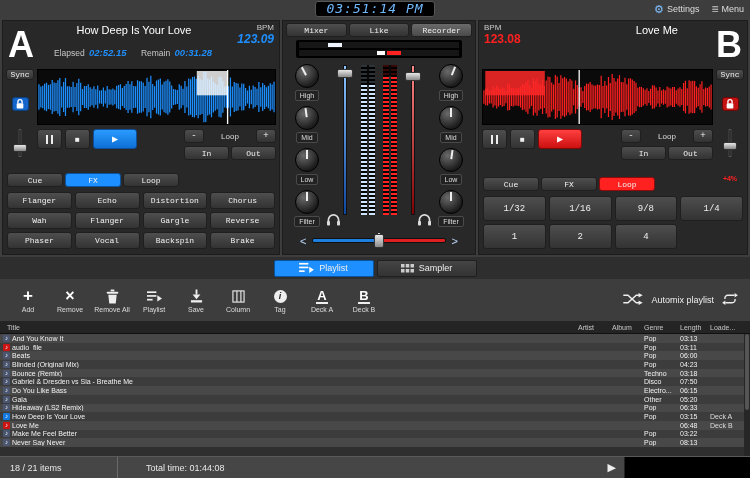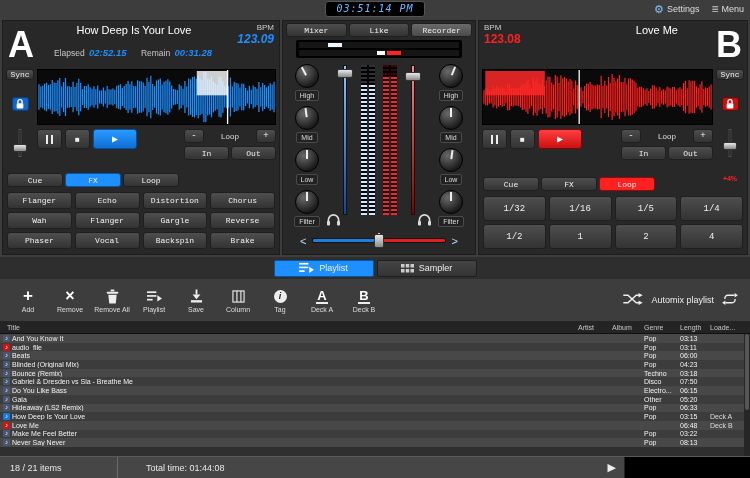--- a/index.html
+++ b/index.html
@@ -3,21 +3,21 @@
 <meta charset="utf-8">
 <style>
   * { margin:0; padding:0; box-sizing:border-box; }
   html,body { width:750px; height:478px; }
   body { background:#3d3d3d; font-family:"Liberation Sans", sans-serif; color:#eee; overflow:hidden; }
   .app { width:750px; height:478px; display:flex; flex-direction:column; }
 
   
   .topbar { height:18px; position:relative; display:flex; align-items:center; justify-content:center; }
   .clock { background:#000; border:1px solid #555; border-radius:3px; color:#6fb9ff;
-           font-family:"DejaVu Sans Mono", monospace; font-style:italic; font-size:10px;
+           font-family:"DejaVu Sans Mono", monospace; font-style:italic; font-size:13px;
            height:16px; line-height:14px; padding:0 10px; letter-spacing:1px; }
   .top-right { position:absolute; right:6px; top:2px; display:flex; gap:12px; font-size:9px; color:#ddd; }
   .top-item { display:flex; align-items:center; gap:3px; cursor:pointer; }
   .gear-icon, .hamburger-icon { font-size:11px; color:#7fc0ff; }
   .hamburger-icon { color:#ccc; font-size:12px; }
 
   
   .decks { height:239px; display:flex; gap:2px; padding:2px 2px 2px; }
   .deck { width:278px; background:#282828; display:flex; flex-direction:column; border:1px solid #1c1c1c; }
   .mixer { width:194px; background:#282828; border:1px solid #1c1c1c; display:flex; flex-direction:column; padding:2px 3px; }
@@ -422,23 +422,22 @@
         </div>
       </div>
       <div class="cue-tabs">
         <button class="btn ctab">Cue</button>
         <button class="btn ctab">FX</button>
         <button class="btn ctab active-b">Loop</button>
       </div>
       <div class="loopsize-grid">
         <button class="btn loop-btn">1/32</button>
         <button class="btn loop-btn">1/16</button>
-        <button class="btn loop-btn">1/5</button>
+        <button class="btn loop-btn">9/8</button>
         <button class="btn loop-btn">1/4</button>
-        <button class="btn loop-btn">1/2</button>
         <button class="btn loop-btn">1</button>
         <button class="btn loop-btn">2</button>
         <button class="btn loop-btn">4</button>
       </div>
     </section>
   </div>
 
   <div class="center-tabs">
     <button class="ptab ptab-active">
       <svg viewBox="0 0 16 13" width="15" height="12">

